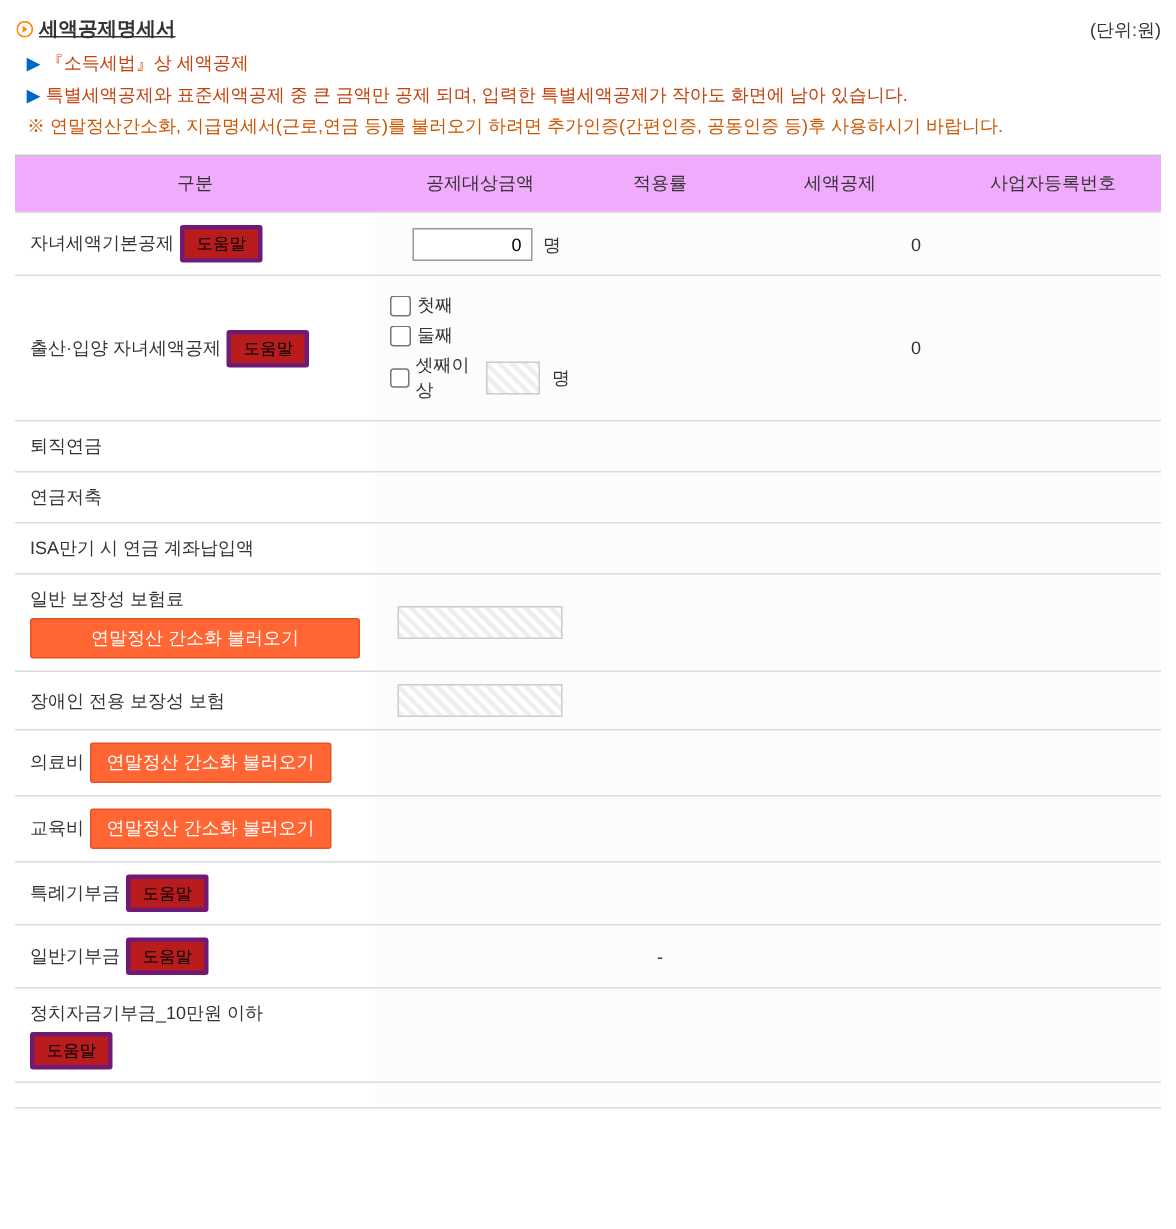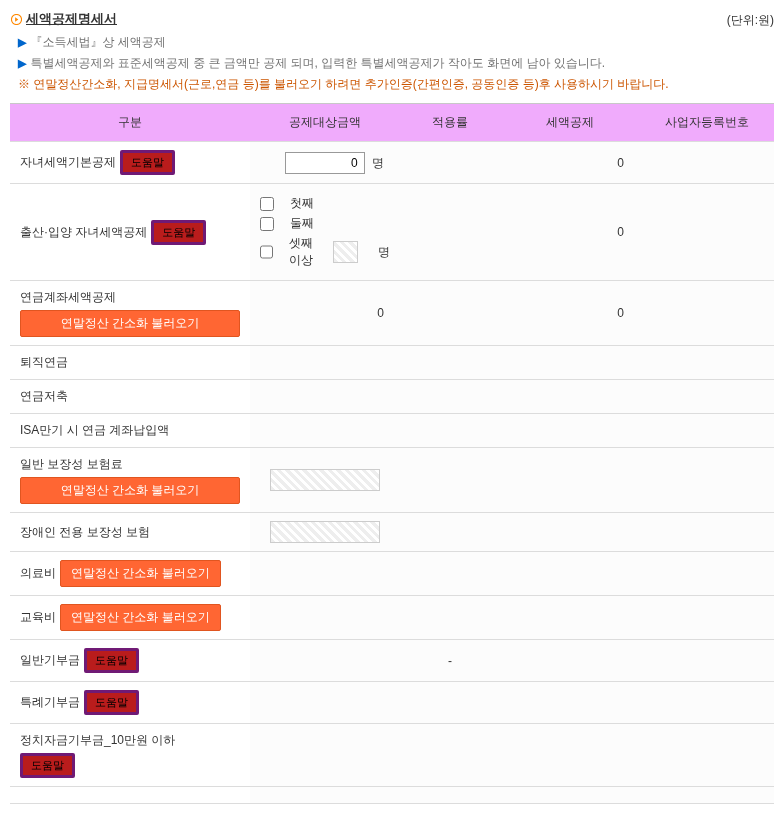--- a/index.html
+++ b/index.html
@@ -9,21 +9,21 @@
     .bullet-icon { width: 12px; height: 12px; display: inline-flex; align-items: center; justify-content: center; }
     .bullet-icon svg { width: 11px; height: 11px; }
     .section-title-text { font-weight: bold; font-size: 13px; text-decoration: underline; }
     
     .header-row { display: flex; justify-content: space-between; align-items: flex-start; }
     .header-left { flex: 1; }
     .unit-label { font-size: 12px; color: #333; margin-top: 2px; }
     
     .info-line { display: flex; align-items: center; gap: 4px; margin-bottom: 4px; padding-left: 8px; }
     .arrow-icon { color: #0066cc; font-weight: bold; font-size: 11px; }
-    .info-text { color: #737373; font-size: 12px; }
+    .info-text { color: #c2410c; font-size: 12px; }
     .warning-line { color: #cc5500; font-size: 12px; padding-left: 8px; margin-bottom: 10px; }
     
     table { width: 100%; border-collapse: collapse; border-top: 1px solid #c8c8c8; }
     th { background: #f0abfc; border-bottom: 1px solid #dcdcdc; padding: 10px 6px; text-align: center; font-weight: normal; font-size: 12px; }
     td { border-bottom: 1px solid #dcdcdc; padding: 8px 10px; font-size: 12px; vertical-align: middle; background: #fcfcfc; }
     td.label-cell { background: #fff; }
     
     .col-gubun { width: 240px; }
     .col-amount { width: 140px; }
     .col-rate { width: 100px; }
@@ -31,21 +31,21 @@
     .col-bizno { width: auto; }
     
     .help-btn { display: inline-block; border: 3px solid #701a75; background: #b91c1c; padding: 2px 8px; font-size: 11px; cursor: pointer; border-radius: 2px; }
     .orange-btn { display: inline-block; background: #ff6633; color: #fff; border: 1px solid #e05520; padding: 4px 10px; font-size: 12px; cursor: pointer; border-radius: 2px; }
     
     .input-num { width: 80px; text-align: right; padding: 3px 6px; border: 1px solid #999; font-size: 12px; }
     .suffix { margin-left: 4px; font-size: 12px; }
     
     .amount-cell { text-align: right; padding-right: 16px; }
     
-    .checkbox-row { display: flex; align-items: center; gap: 16px; margin: 3px 0; }
+    .checkbox-row { display: flex; align-items: center; gap: 4px; margin: 3px 0; }
     .checkbox-row input[type="checkbox"] { width: 14px; height: 14px; }
     
     .hatch-box { display: inline-block; width: 40px; height: 22px; border: 1px solid #ccc; background: repeating-linear-gradient(45deg, #eee, #eee 3px, #fff 3px, #fff 6px); vertical-align: middle; }
     .hatch-wide { width: 110px; height: 22px; }
     
     .cell-flex { display: flex; align-items: center; flex-wrap: wrap; gap: 4px; }
     .cell-col { display: flex; flex-direction: column; gap: 4px; }
   </style>
 </head>
 <body>
@@ -124,32 +124,20 @@
           <span>셋째이상</span>
           <span class="hatch-box"></span>
           <span class="suffix">명</span>
         </div>
       </td>
       <td></td>
       <td class="amount-cell">0</td>
       <td></td>
     </tr>
 
-    <tr>
-      <td class="label-cell">
-        <div class="cell-col">
-          <span>연금계좌세액공제</span>
-          <button class="orange-btn">연말정산 간소화 불러오기</button>
-        </div>
-      </td>
-      <td class="amount-cell">0</td>
-      <td></td>
-      <td class="amount-cell">0</td>
-      <td></td>
-    </tr>
 
 
     <tr>
       <td class="label-cell"><span>퇴직연금</span></td>
       <td></td>
         <td></td>
         <td></td>
         <td></td>
     </tr>
 
@@ -212,40 +200,40 @@
       </td>
       <td></td>
         <td></td>
         <td></td>
         <td></td>
     </tr>
 
     <tr>
       <td class="label-cell">
         <div class="cell-flex">
+          <span>특례기부금</span>
+          <button class="help-btn">도움말</button>
+        </div>
+      </td>
+      <td></td>
+        <td></td>
+        <td></td>
+        <td></td>
+    </tr>
+
+    <tr>
+      <td class="label-cell">
+        <div class="cell-flex">
           <span>일반기부금</span>
           <button class="help-btn">도움말</button>
         </div>
       </td>
       <td></td>
       <td style="text-align:center;">-</td>
       <td></td>
-        <td></td>
-    </tr>
-
-    <tr>
-      <td class="label-cell">
-        <div class="cell-flex">
-          <span>특례기부금</span>
-          <button class="help-btn">도움말</button>
-        </div>
-      </td>
-      <td></td>
-        <td></td>
-        <td></td>
         <td></td>
     </tr>
 
     <tr>
       <td class="label-cell">
         <div class="cell-col" style="align-items:flex-start;">
           <span>정치자금기부금_10만원 이하</span>
           <button class="help-btn">도움말</button>
         </div>
       </td>

